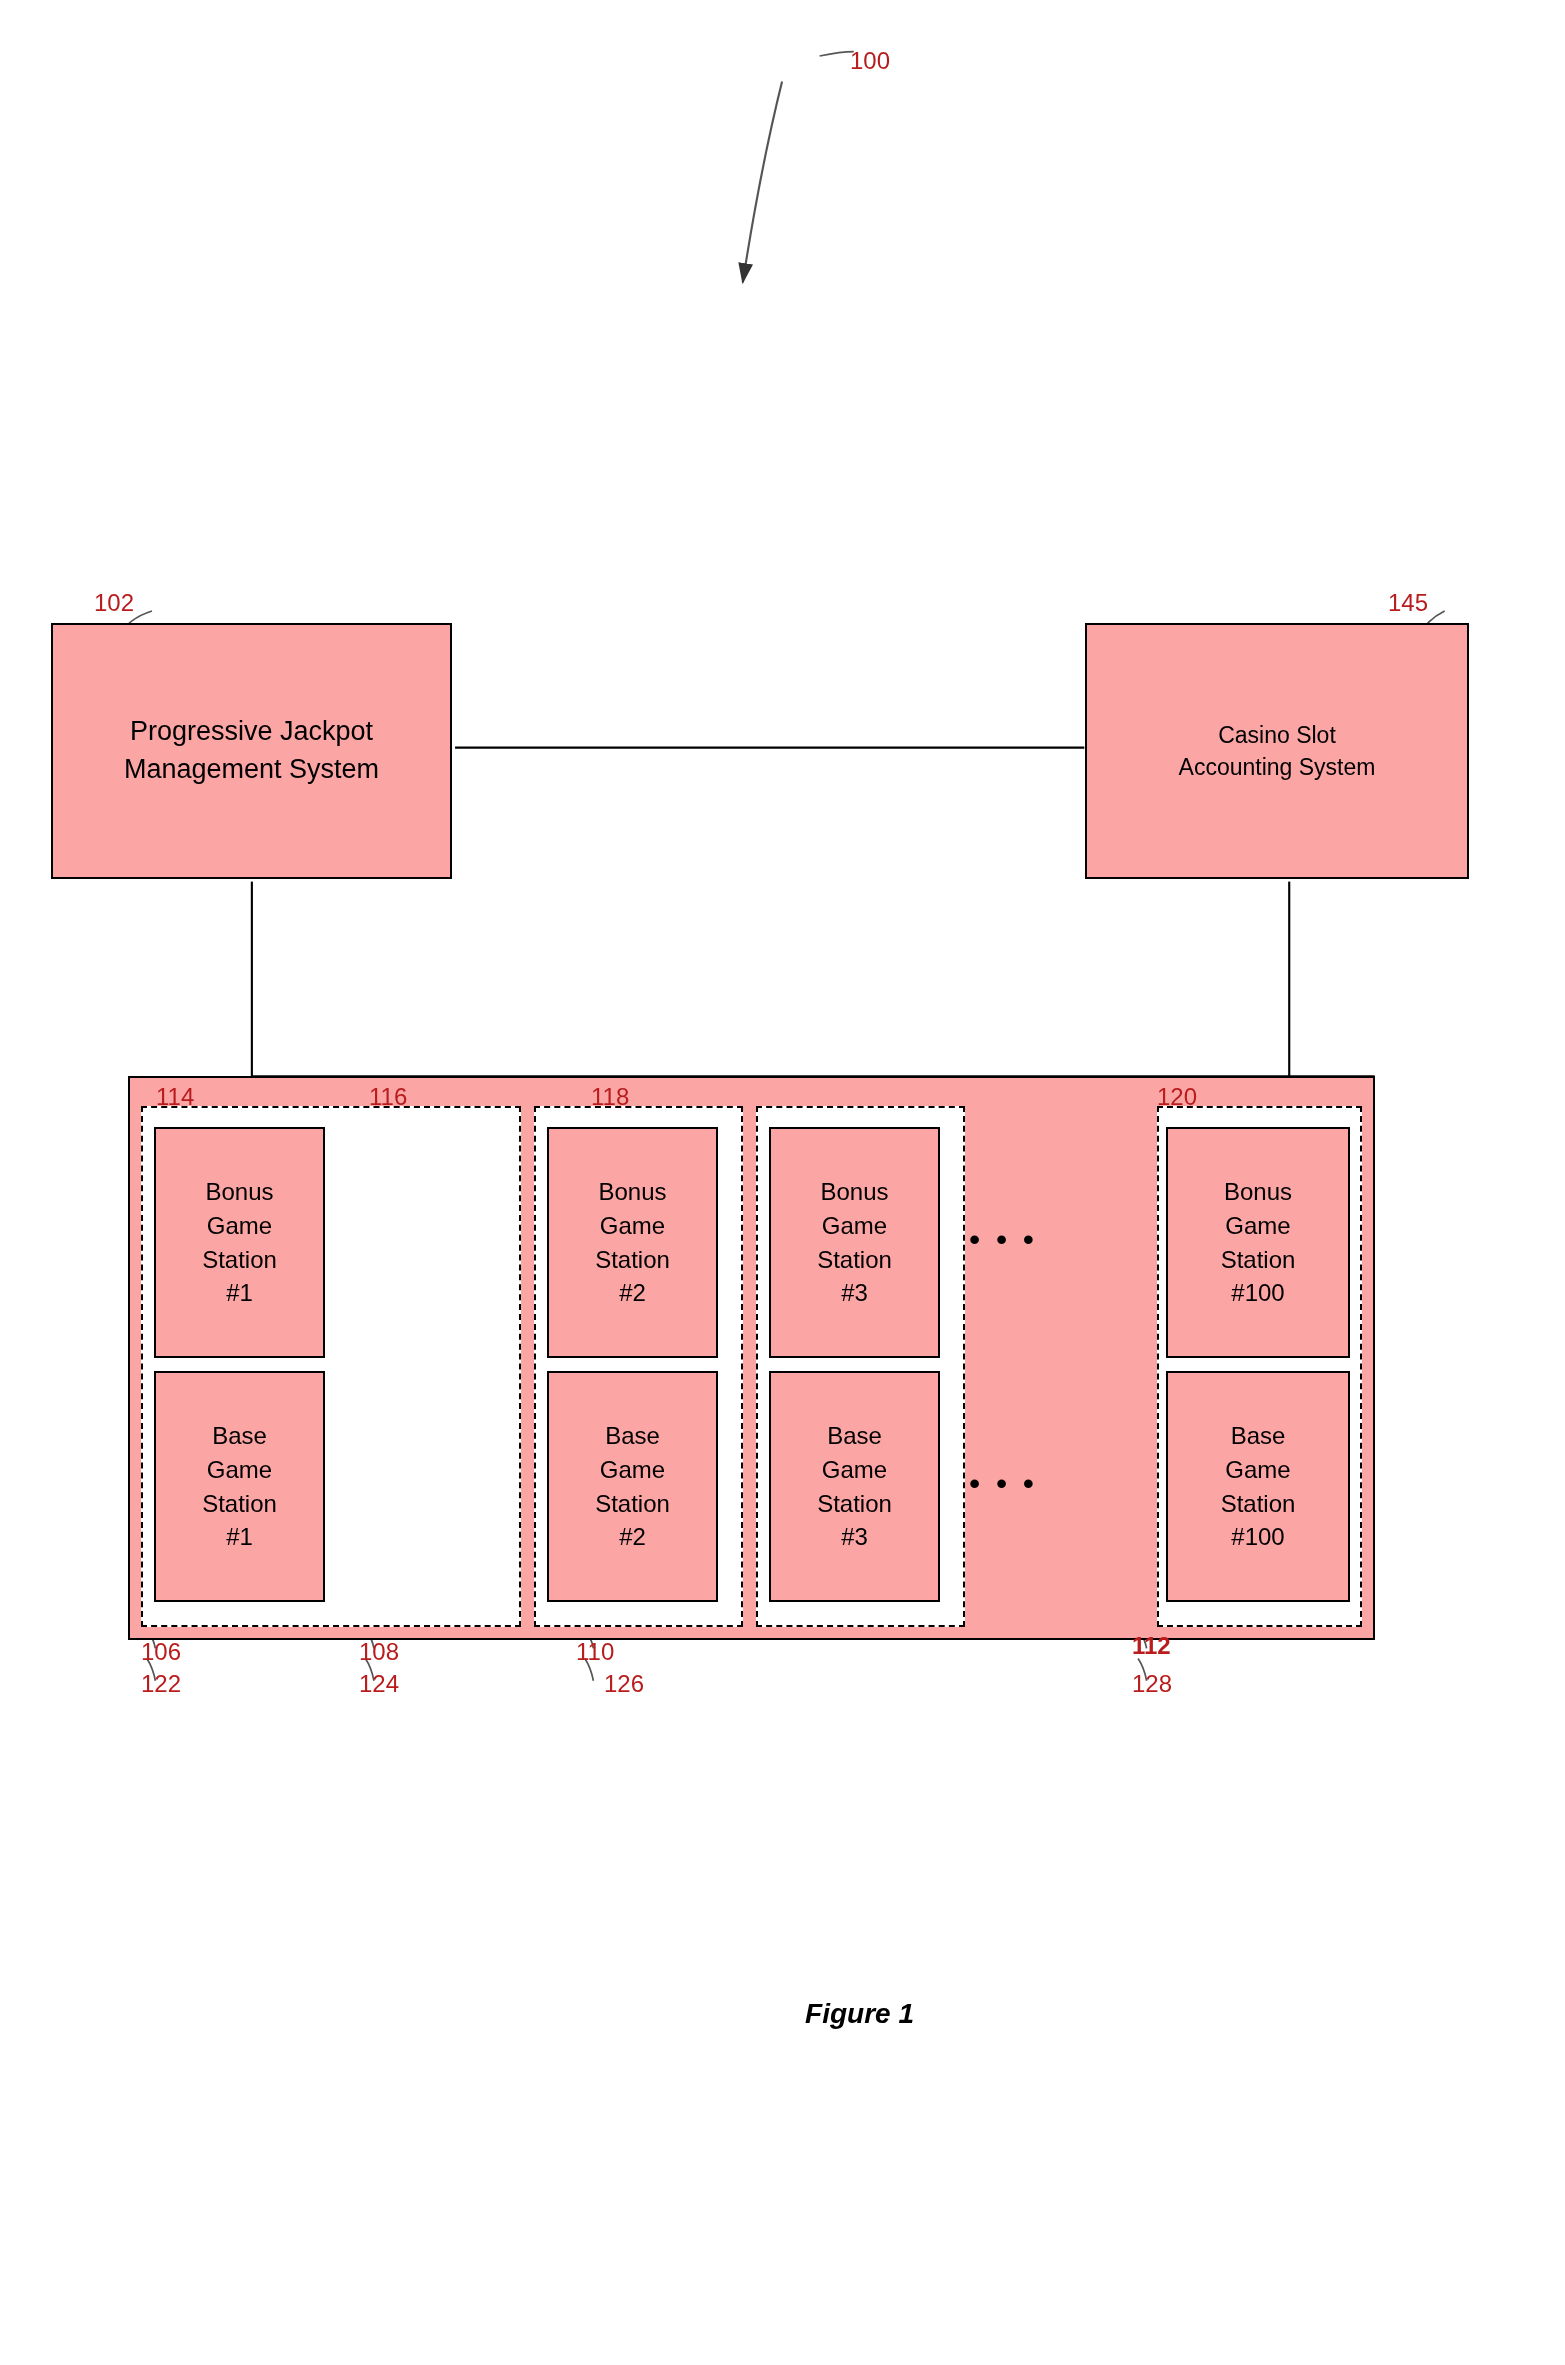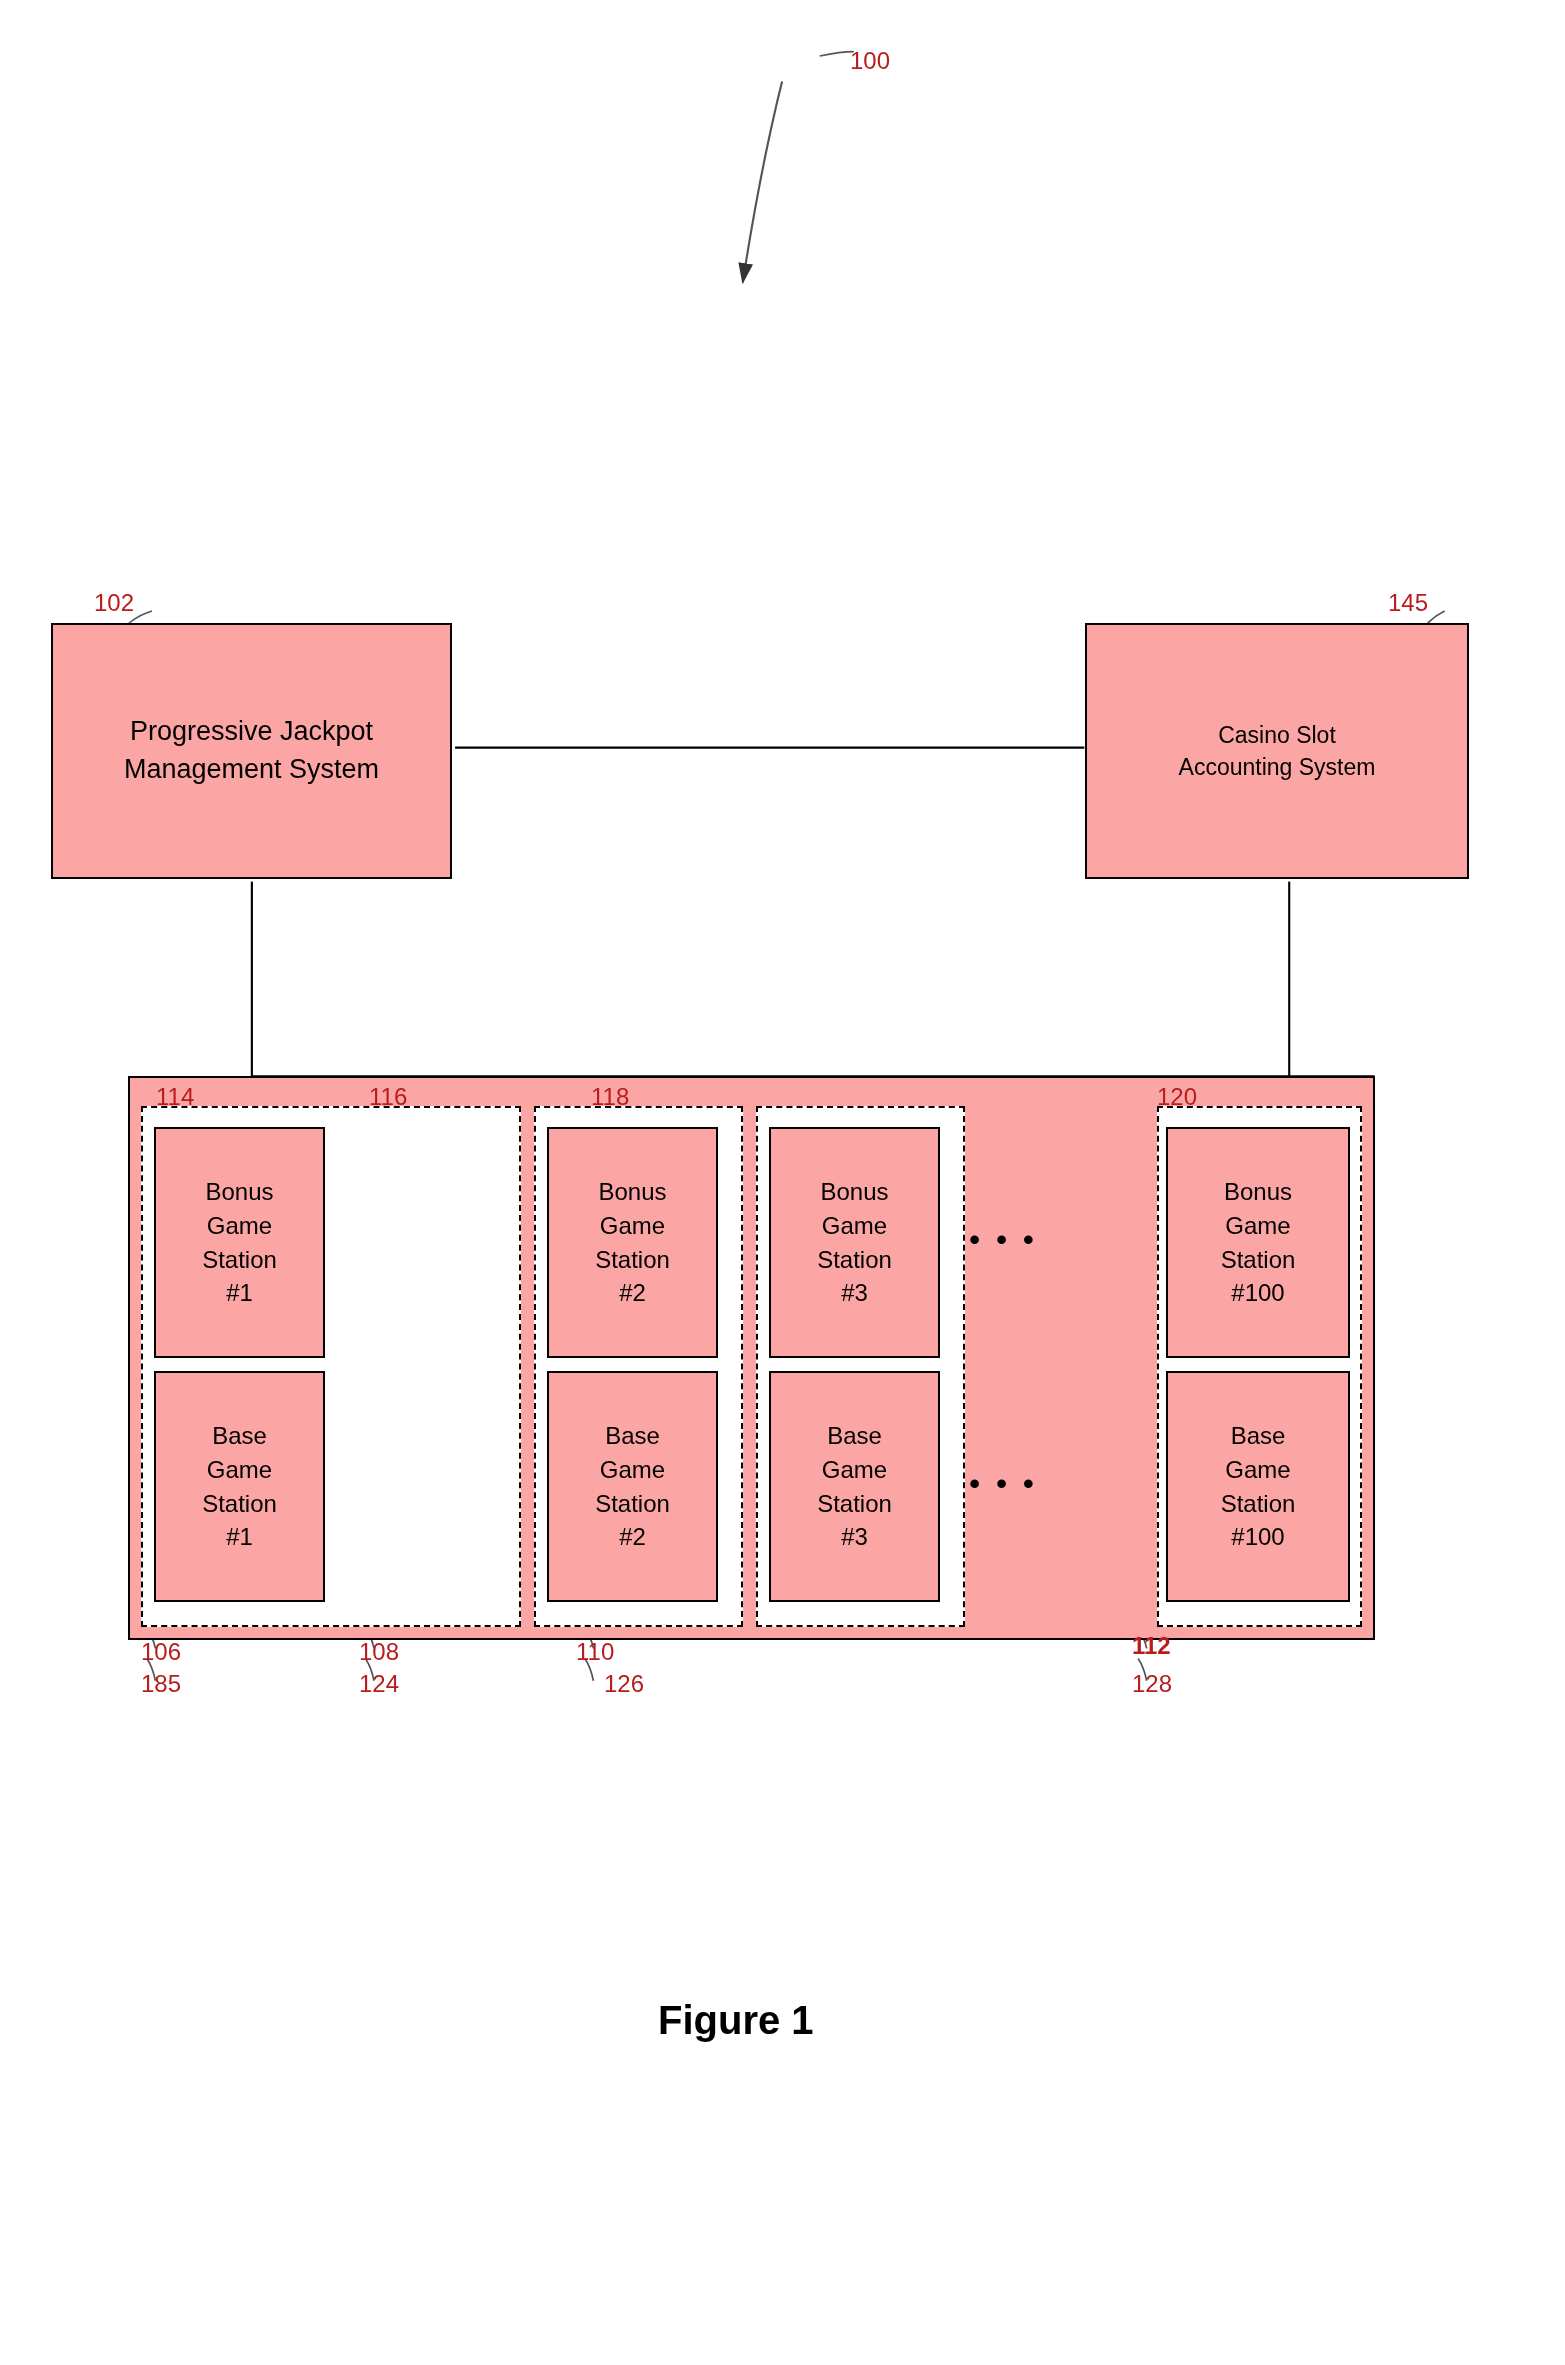--- a/index.html
+++ b/index.html
@@ -51,23 +51,24 @@
     .svg-overlay {
       position: absolute;
       top: 0; left: 0;
       width: 1565px;
       height: 2366px;
       pointer-events: none;
     }
 
     .figure-label {
       position: absolute;
-      font-size: 40px;
+      font-size: 28px;
       font-weight: bold;
-      text-align: left;
+      font-style: italic;
+      text-align: right;
       width: 256px;
       font-family: Arial, sans-serif;
     }
 
     .dots-label {
       position: absolute;
       font-size: 31px;
       font-family: Arial, sans-serif;
       letter-spacing: 3.4px;
     }
@@ -212,21 +213,21 @@
   </div>
 
   <div class="box" style="left:1166px; top:1371px; width:184px; height:231px; font-size:24px;">
     <span style="white-space:pre-line;">Base
 Game
 Station
 #100</span>
   </div>
 
   <div class="ref-label" style="left:141px; top:1638px;">106</div>
-  <div class="ref-label" style="left:141px; top:1670px;">185</div>
+  <div class="ref-label" style="left:141px; top:1670px;">122</div>
 
   <div class="ref-label" style="left:359px; top:1638px;">108</div>
   <div class="ref-label" style="left:359px; top:1670px;">124</div>
 
   <div class="ref-label" style="left:576px; top:1638px;">110</div>
   <div class="ref-label" style="left:604px; top:1670px;">126</div>
 
   <div class="ref-label" style="left:1132px; top:1632px;font-weight:bold;">112</div>
   <div class="ref-label" style="left:1132px; top:1670px;">128</div>
 

